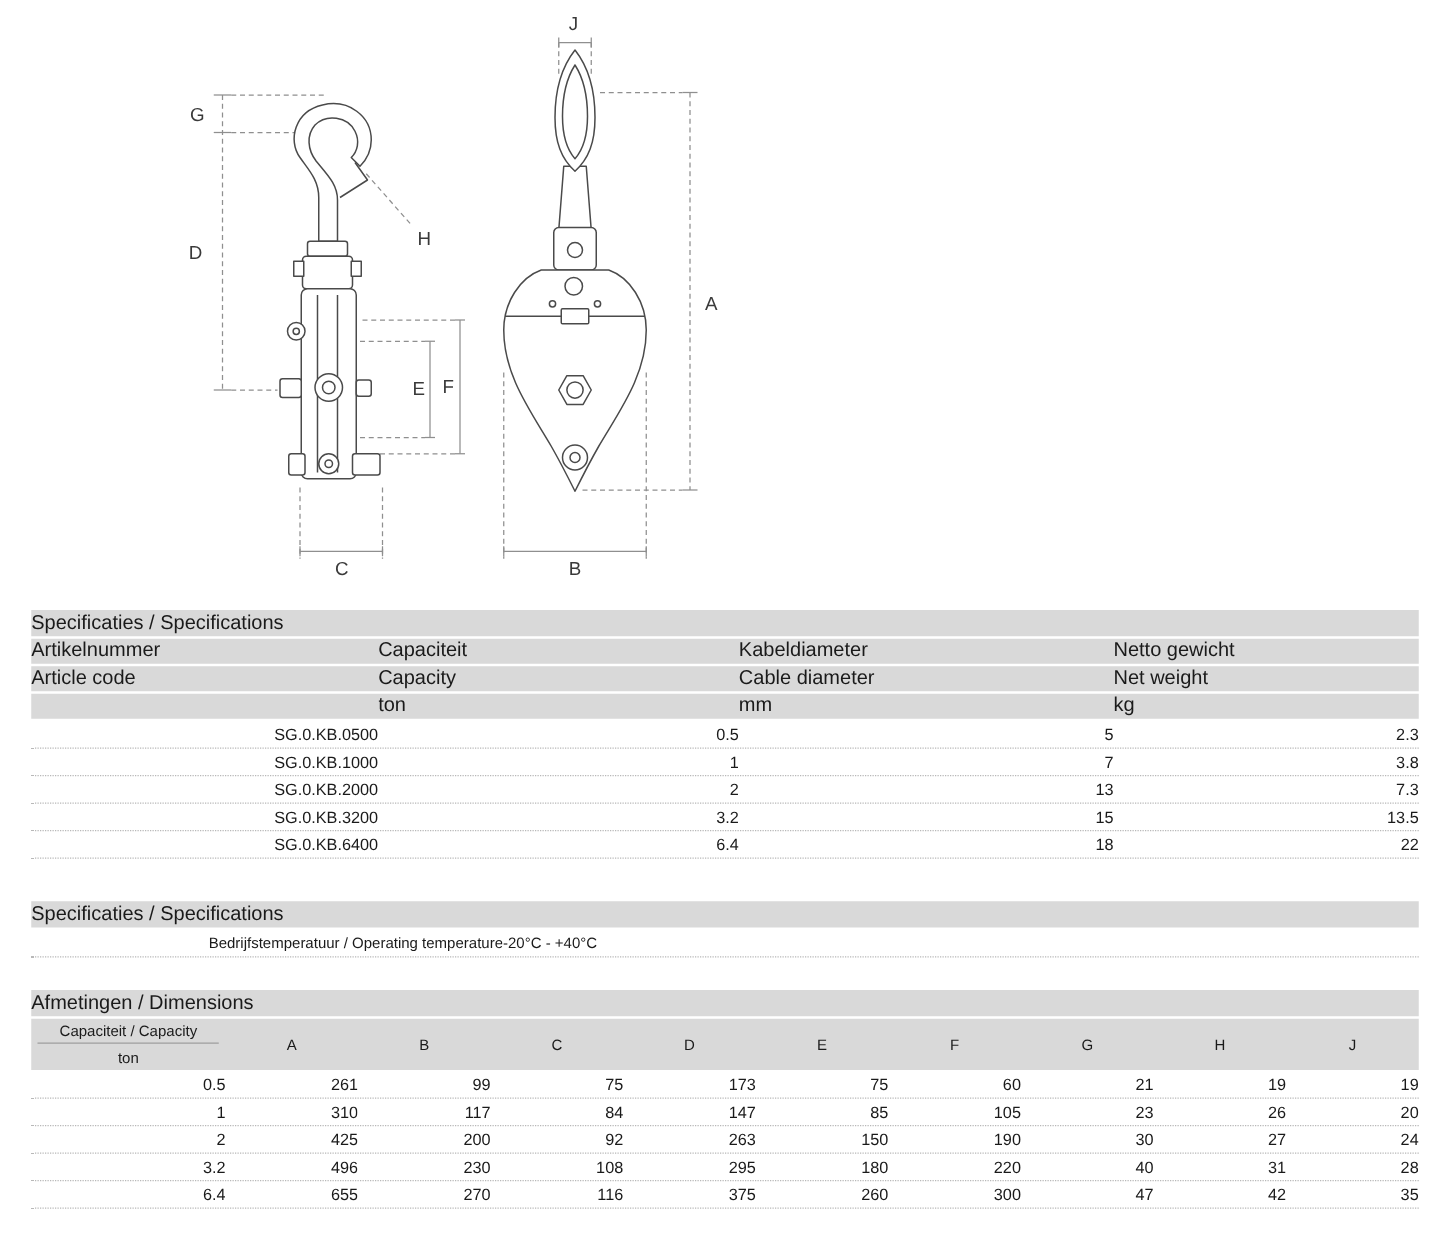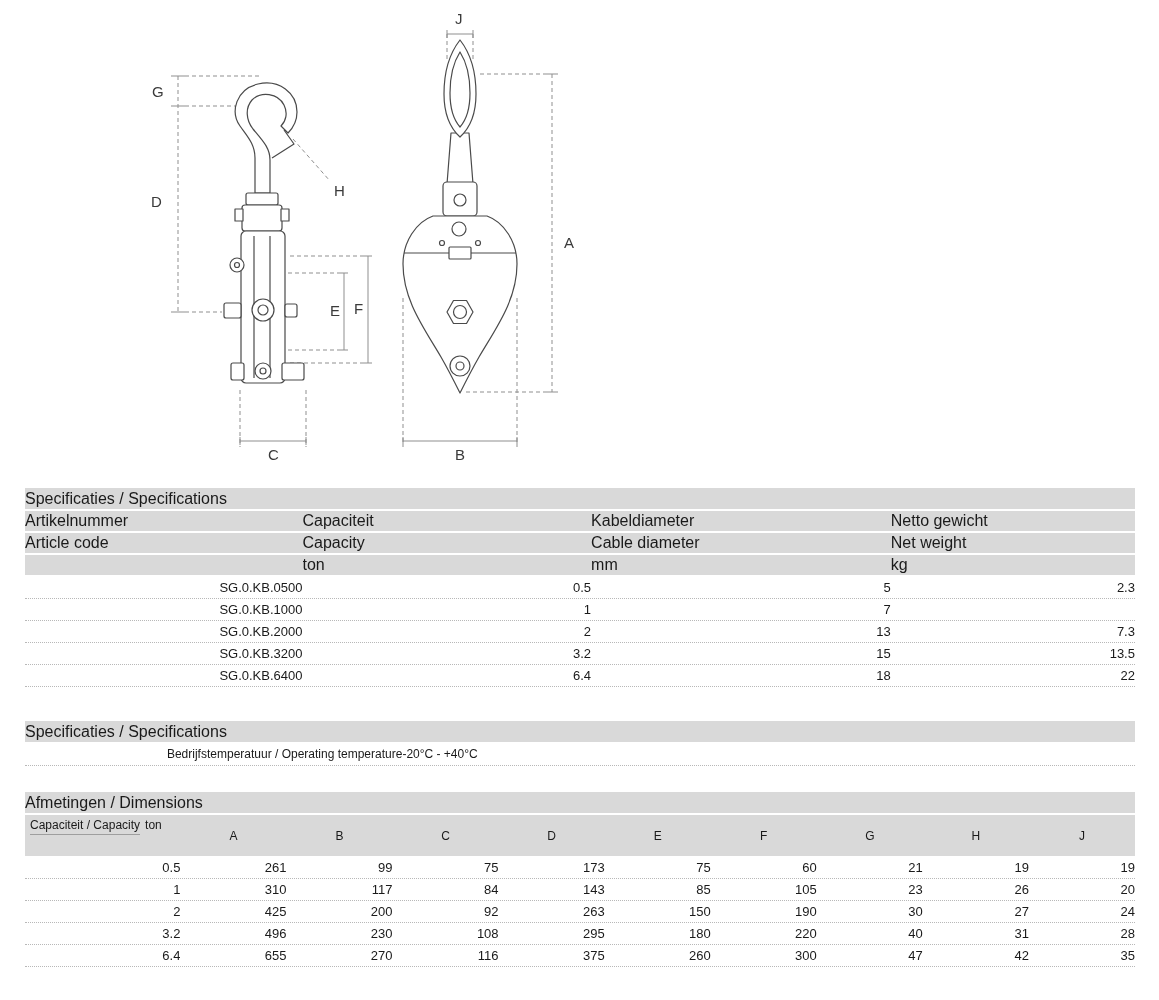--- a/index.html
+++ b/index.html
@@ -17,21 +17,21 @@
   .t-row.data{display:flex;height:22px;line-height:21px;font-size:13px;text-align:right;border-bottom:1px dotted var(--row-border)}
   .cell{overflow:hidden;white-space:nowrap}
   .w25{width:25%}.w26{width:26%}.w27{width:27%}.w22{width:22%}
   .wf{width:14%}.wd{width:9.5555%}
   .spec2{margin-top:34px}
   .temp-row{display:flex;height:22px;line-height:21px;font-size:12px;border-bottom:1px dotted var(--row-border)}
   .temp-label{width:34%;padding-left:10px;text-align:right}
   .temp-value{text-align:center}
   .dim{margin-top:26px}
   .dim-head{display:flex;background:var(--header-bg);height:41px;margin-bottom:1px;font-size:12px;text-align:center}
-  .dh-first{width:14%;display:flex;flex-direction:row;justify-content:flex-start}
+  .dh-first{width:14%;display:flex;flex-direction:column;justify-content:space-between}
   .dh-top{height:20px;line-height:20px;border-bottom:1px solid #9e9e9e;margin:0 5px}
   .dh-bottom{height:20px;line-height:20px}
   .dh-col{width:9.5555%;display:flex;align-items:center;justify-content:center}
   svg text{font-family:"Liberation Sans",sans-serif}
 </style>
 </head>
 <body>
 
 <div class="page">
 
@@ -163,20 +163,21 @@
           <div class="t-row data">
             <div class="cell w25">SG.0.KB.0500</div>
             <div class="cell w26">0.5</div>
             <div class="cell w27">5</div>
             <div class="cell w22">2.3</div>
           </div>
           <div class="t-row data">
             <div class="cell w25">SG.0.KB.1000</div>
             <div class="cell w26">1</div>
             <div class="cell w27">7</div>
+            <div class="cell w22">3.8</div>
           </div>
           <div class="t-row data">
             <div class="cell w25">SG.0.KB.2000</div>
             <div class="cell w26">2</div>
             <div class="cell w27">13</div>
             <div class="cell w22">7.3</div>
           </div>
           <div class="t-row data">
             <div class="cell w25">SG.0.KB.3200</div>
             <div class="cell w26">3.2</div>
@@ -228,21 +229,21 @@
             <div class="cell wd">60</div>
             <div class="cell wd">21</div>
             <div class="cell wd">19</div>
             <div class="cell wd">19</div>
           </div>
           <div class="t-row data">
             <div class="cell wf">1</div>
             <div class="cell wd">310</div>
             <div class="cell wd">117</div>
             <div class="cell wd">84</div>
-            <div class="cell wd">143</div>
+            <div class="cell wd">147</div>
             <div class="cell wd">85</div>
             <div class="cell wd">105</div>
             <div class="cell wd">23</div>
             <div class="cell wd">26</div>
             <div class="cell wd">20</div>
           </div>
           <div class="t-row data">
             <div class="cell wf">2</div>
             <div class="cell wd">425</div>
             <div class="cell wd">200</div>

